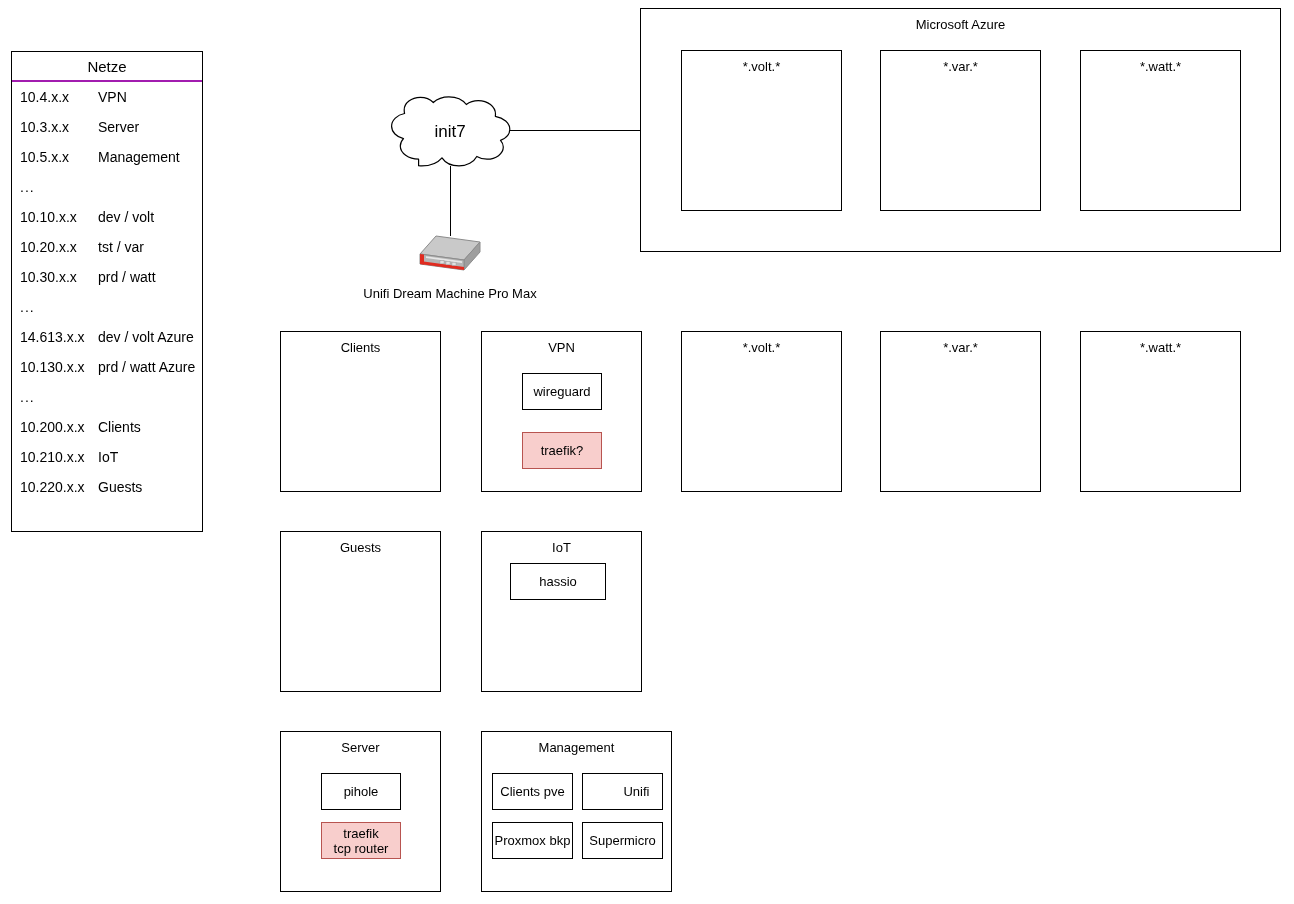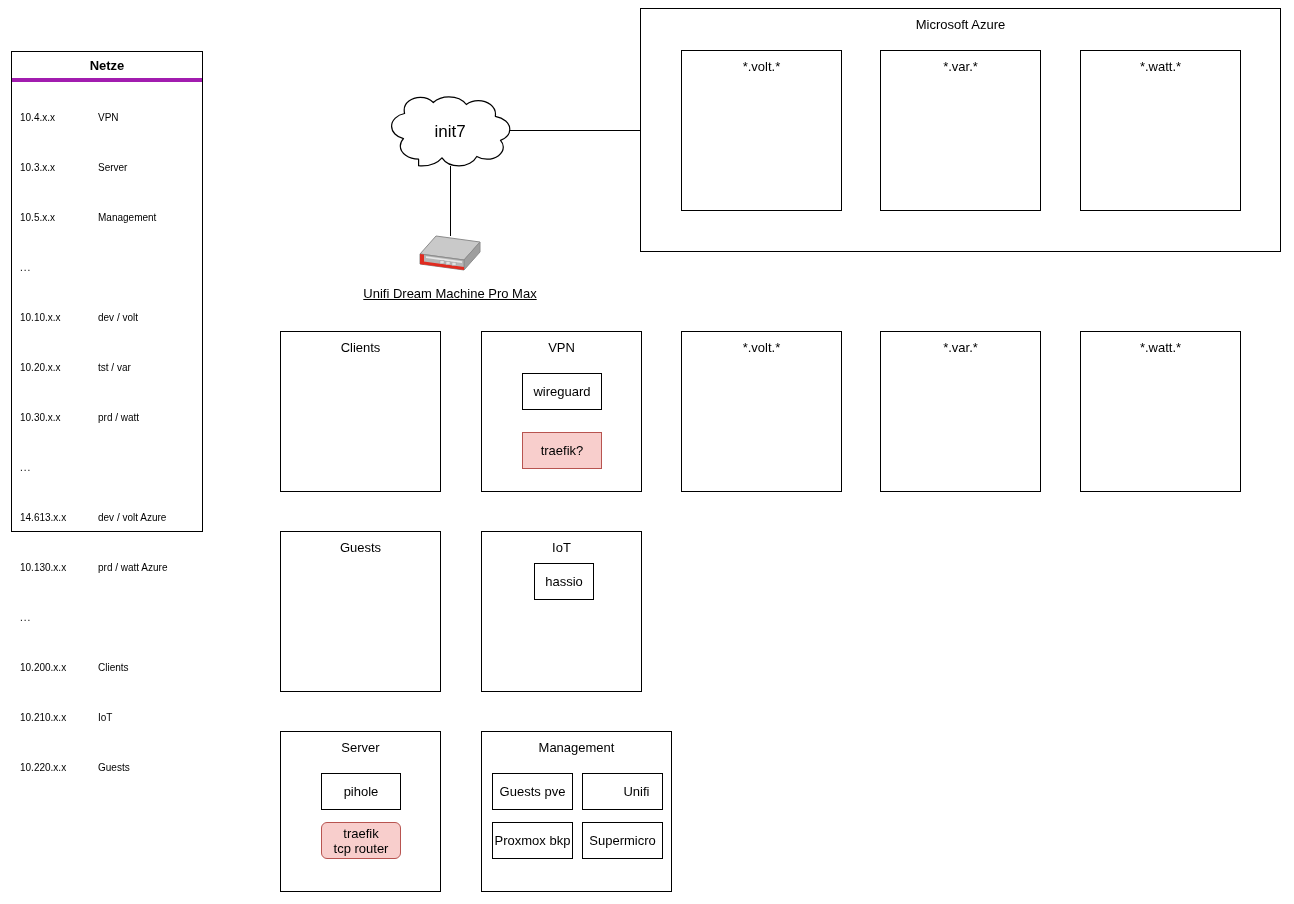--- a/index.html
+++ b/index.html
@@ -62,38 +62,36 @@
     top: 51px;
     width: 192px;
     height: 481px;
     box-sizing: border-box;
     border: 1px solid #000000;
     background: #ffffff;
   }
   .netze-head {
     height: 30px;
     box-sizing: border-box;
-    border-bottom: 4px solid #a21caf;
+    border-bottom: 2px solid #a21caf;
     display: flex;
     align-items: center;
     justify-content: center;
-    font-size: 13px;
-    font-weight: bold;
+    font-size: 15px;
   }
   .netze-rows {
     position: relative;
   }
   .netze-row {
     height: 30px;
     display: flex;
     align-items: center;
-    font-size: 10px;
+    font-size: 14px;
     padding-left: 8px;
     box-sizing: border-box;
-    margin-top: 20px;
   }
   .netze-row .ip {
     width: 78px;
     flex: 0 0 78px;
   }
   .netze-row .nm {
     flex: 1 1 auto;
   }
   .netze-row.sep .ip { letter-spacing: 1px; }
 
@@ -138,21 +136,20 @@
     height: 48px;
   }
   .router svg { display: block; }
   .router-label {
     position: absolute;
     left: 350px;
     top: 286px;
     width: 200px;
     text-align: center;
     font-size: 13px;
-    text-decoration: underline;
   }
 </style>
 </head>
 <body>
 
 <div class="canvas">
 
   <div class="netze">
     <div class="netze-head">Netze</div>
     <div class="netze-rows">
@@ -294,40 +291,40 @@
   <div class="box" style="left:1080px; top:331px; width:161px; height:161px;">
     <div class="box-title">*.watt.*</div>
   </div>
 
   <div class="box" style="left:280px; top:531px; width:161px; height:161px;">
     <div class="box-title">Guests</div>
   </div>
 
   <div class="box" style="left:481px; top:531px; width:161px; height:161px;">
     <div class="box-title">IoT</div>
-    <div class="node" style="left:52px; top:31px; width:60px; height:37px;">
+    <div class="node" style="left:28px; top:31px; width:96px; height:37px;">
       <span class="nlabel">hassio</span>
     </div>
   </div>
 
   <div class="box" style="left:280px; top:731px; width:161px; height:161px;">
     <div class="box-title">Server</div>
     <div class="node" style="left:40px; top:41px; width:80px; height:37px;">
       <span class="nlabel">pihole</span>
     </div>
-    <div class="node pink" style="left:40px; top:90px; width:80px; height:37px;border-radius:6px;">
+    <div class="node pink" style="left:40px; top:90px; width:80px; height:37px;">
       <span class="nlabel">traefik
 tcp router</span>
     </div>
   </div>
 
   <div class="box" style="left:481px; top:731px; width:191px; height:161px;">
     <div class="box-title">Management</div>
     <div class="node" style="left:10px; top:41px; width:81px; height:37px;">
-      <span class="nlabel">Guests pve</span>
+      <span class="nlabel">Clients pve</span>
     </div>
     <div class="node" style="left:100px; top:41px; width:81px; height:37px;padding-left:28px;">
       <span class="nlabel">Unifi</span>
     </div>
     <div class="node" style="left:10px; top:90px; width:81px; height:37px;">
       <span class="nlabel">Proxmox bkp</span>
     </div>
     <div class="node" style="left:100px; top:90px; width:81px; height:37px;">
       <span class="nlabel">Supermicro</span>
     </div>

